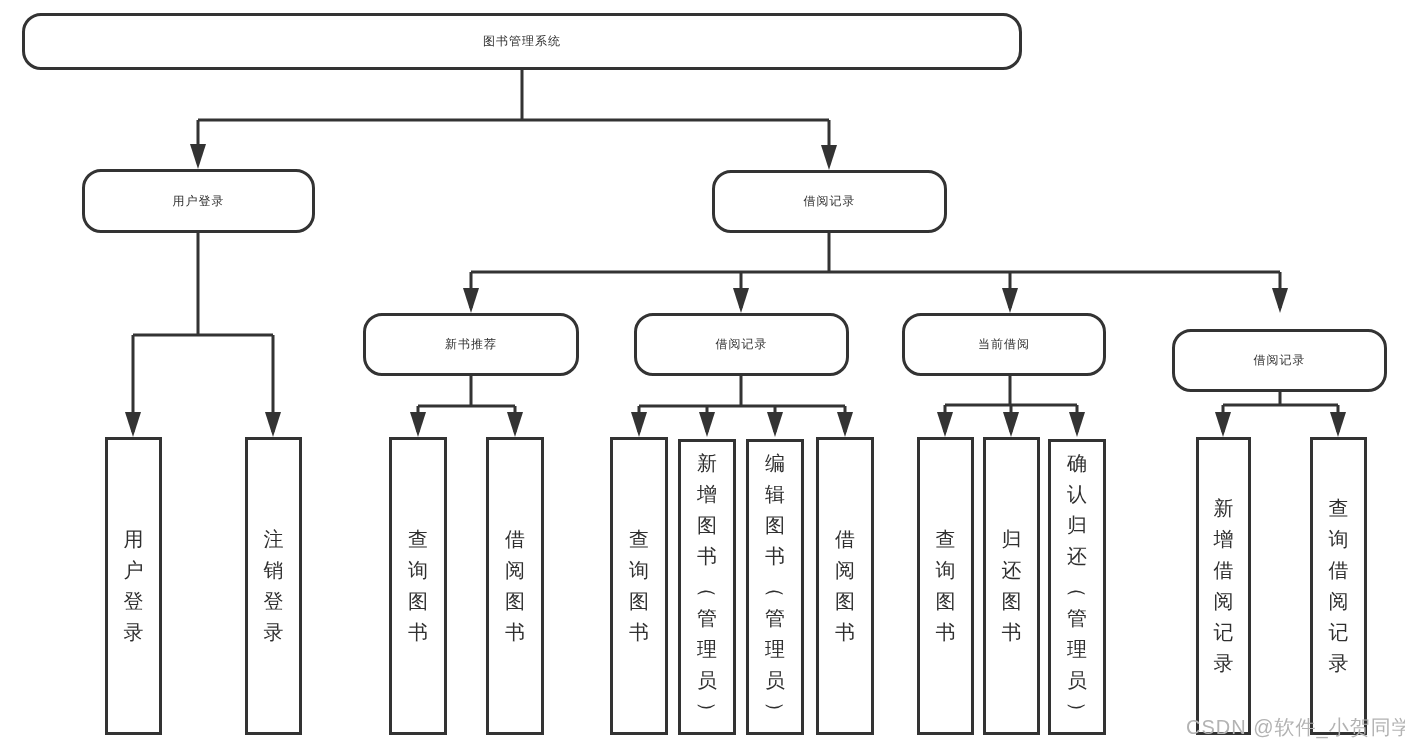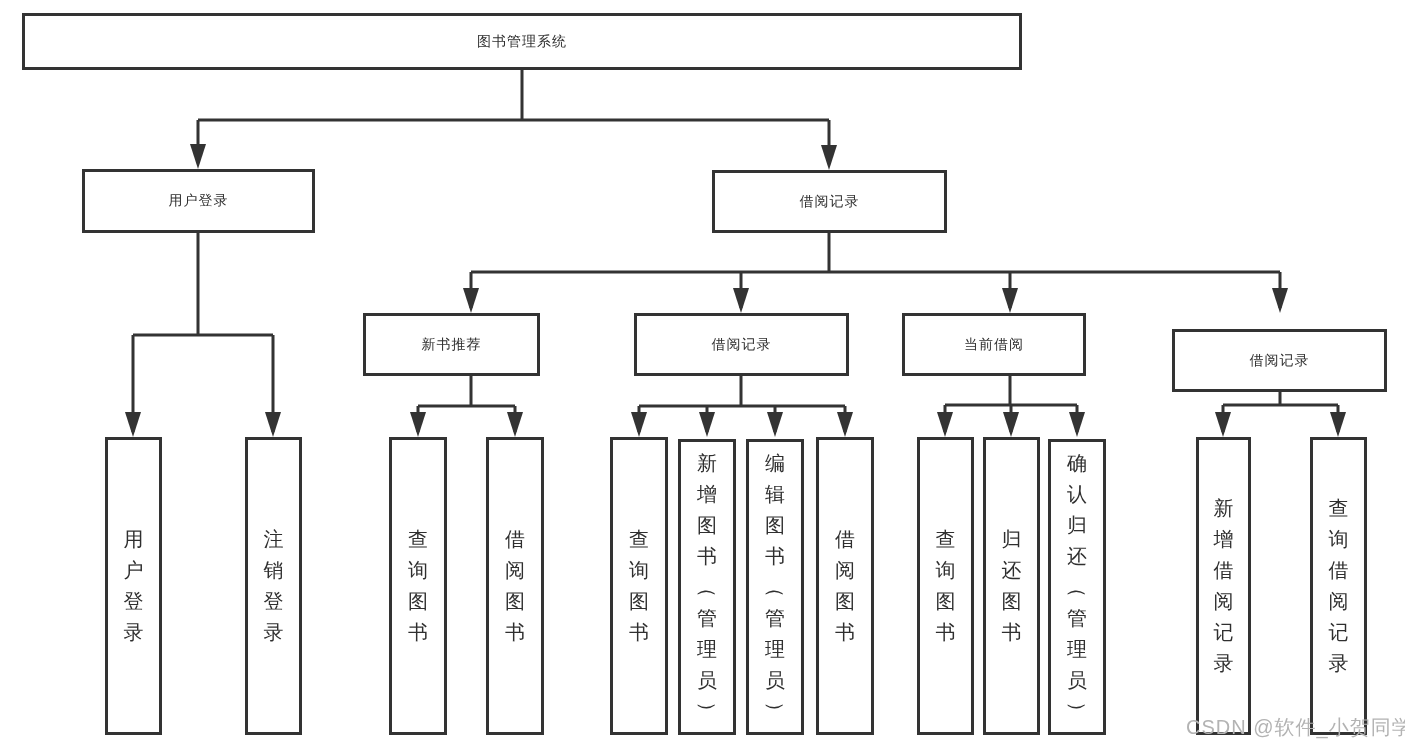--- a/index.html
+++ b/index.html
@@ -22,21 +22,21 @@
   .box {
     position: absolute;
     box-sizing: border-box;
     background: #ffffff;
     border: 3px solid #333333;
     color: #2f2f2f;
     display: flex;
     align-items: center;
     justify-content: center;
   }
-  .hbox { font-size: 14px; letter-spacing: 1px; }
+  .hbox { font-size: 12px; letter-spacing: 1px; border-radius: 19px; }
   .leaf {
     flex-direction: column;
     font-size: 20px;
   }
   .leaf span {
     display: block;
     width: 100%;
     height: 31px;
     line-height: 31px;
     text-align: center;
@@ -98,27 +98,27 @@
     <span>图书管理系统</span>
   </div>
 
   <div class="box hbox" style="left: 82px; top: 169px; width: 233px; height: 64px; border-color: rgb(51, 51, 51); color: rgb(47, 47, 47);">
     <span>用户登录</span>
   </div>
   <div class="box hbox" style="left: 712px; top: 170px; width: 235px; height: 63px; border-color: rgb(51, 51, 51); color: rgb(47, 47, 47);">
     <span>借阅记录</span>
   </div>
 
-  <div class="box hbox" style="left: 363px; top: 313px; width: 177px; height: 63px; border-color: rgb(51, 51, 51); color: rgb(47, 47, 47);">
+  <div class="box hbox" style="left: 363px; top: 313px; width: 216px; height: 63px; border-color: rgb(51, 51, 51); color: rgb(47, 47, 47);">
     <span>新书推荐</span>
   </div>
   <div class="box hbox" style="left: 634px; top: 313px; width: 215px; height: 63px; border-color: rgb(51, 51, 51); color: rgb(47, 47, 47);">
     <span>借阅记录</span>
   </div>
-  <div class="box hbox" style="left: 902px; top: 313px; width: 184px; height: 63px; border-color: rgb(51, 51, 51); color: rgb(47, 47, 47);">
+  <div class="box hbox" style="left: 902px; top: 313px; width: 204px; height: 63px; border-color: rgb(51, 51, 51); color: rgb(47, 47, 47);">
     <span>当前借阅</span>
   </div>
   <div class="box hbox" style="left: 1172px; top: 313px; width: 215px; height: 63px; border-color: rgb(51, 51, 51); color: rgb(47, 47, 47); margin-top: 16px;">
     <span>借阅记录</span>
   </div>
 
   <div class="box leaf v-text" style="left: 105px; top: 437px; width: 57px; height: 298px; border-color: rgb(51, 51, 51); color: rgb(47, 47, 47);">
       <span>用</span>
       <span>户</span>
       <span>登</span>

